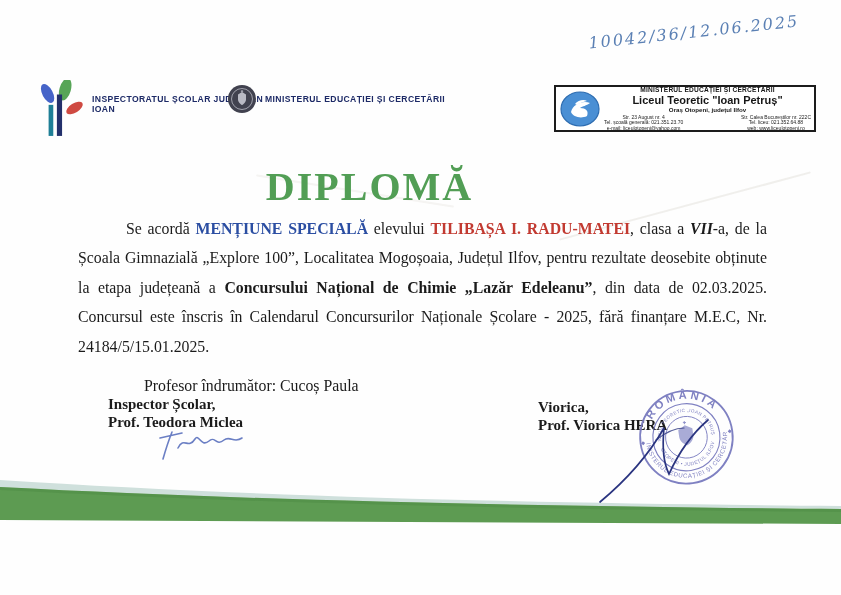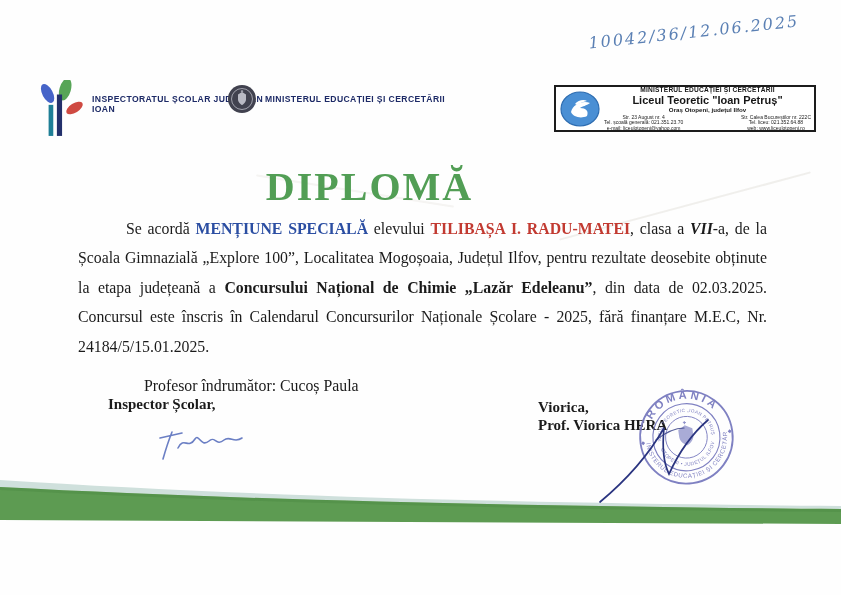--- a/index.html
+++ b/index.html
@@ -133,20 +133,21 @@
   </div>
 
   <div class="title">DIPLOMĂ</div>
 
   <p class="body-p"><span>Se acordă </span><span class="s-award">MENȚIUNE SPECIALĂ</span><span> elevului </span><span class="s-name">TILIBAȘA I. RADU-MATEI</span><span>, clasa a </span><span class="s-class">VII</span><span>-a, de la Școala Gimnazială „Explore 100”, Localitatea Mogoșoaia, Județul Ilfov, pentru rezultate deosebite obținute la etapa județeană a </span><span class="s-contest">Concursului Național de Chimie „Lazăr Edeleanu”</span><span>, din data de 02.03.2025. Concursul este înscris în Calendarul Concursurilor Naționale Școlare - 2025, fără finanțare M.E.C, Nr. 24184/5/15.01.2025.</span></p>
 
   <div class="teacher">Profesor îndrumător: Cucoș Paula</div>
 
   <div class="sig-block sig-inspector">
     <div>Inspector Școlar,</div>
+    <div>Prof. Teodora Miclea</div>
   </div>
   <svg class="sig-svg sig-left-svg" width="110" height="42" viewBox="0 0 110 42">
     <path d="M8,14 L30,9 M20,8 C16,18 13,28 11,35" stroke="#6b7fc4" stroke-width="1.6" fill="none" stroke-linecap="round"></path>
     <path d="M26,24 C32,12 36,26 43,15 C47,9 49,24 57,17 C63,11 64,23 72,16 C78,11 82,20 90,14" stroke="#6b7fc4" stroke-width="1.6" fill="none" stroke-linecap="round"></path>
   </svg>
 
   <div class="sig-block sig-director">
     <div>Viorica,</div>
     <div>Prof. Viorica HERA</div>
   </div>

